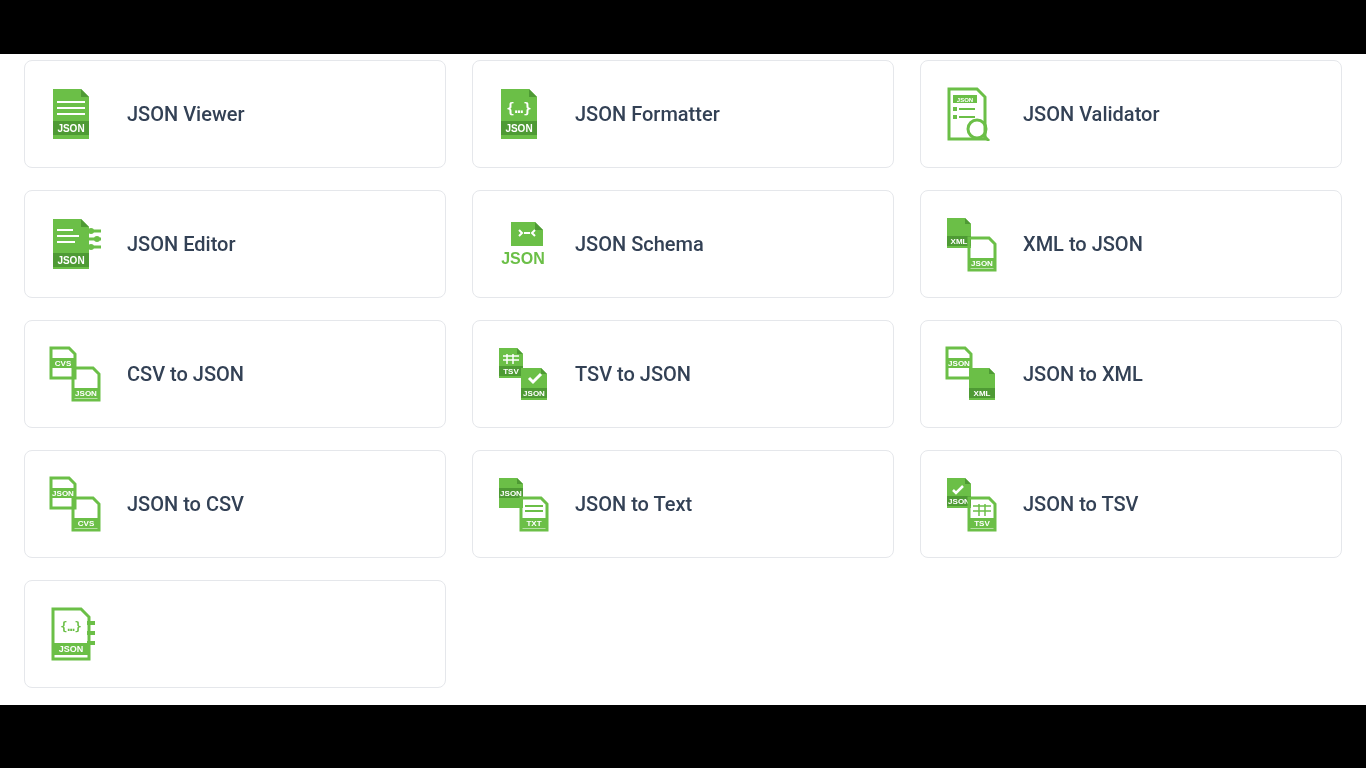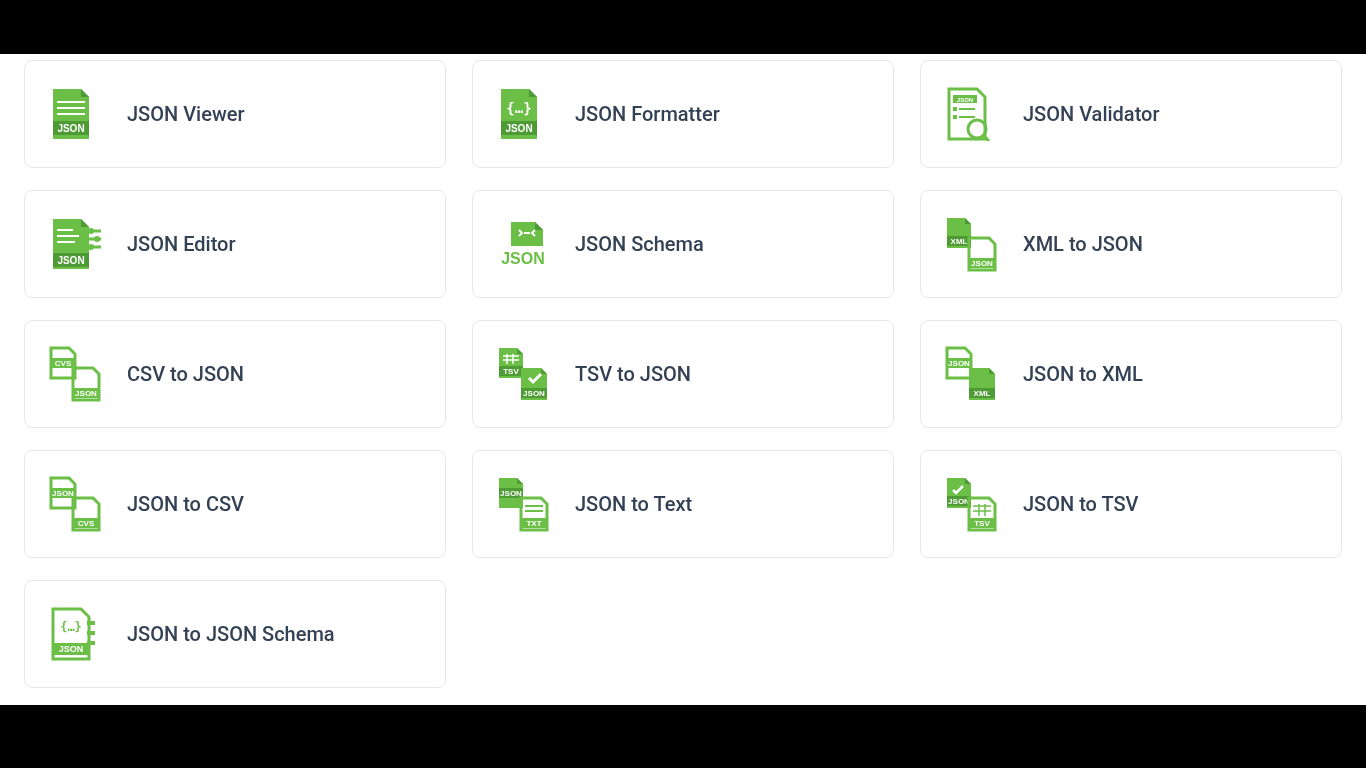--- a/index.html
+++ b/index.html
@@ -267,19 +267,18 @@
         <svg width="56" height="54" viewBox="0 0 56 54">
           <path d="M6 2 H34 L42 10 V52 H6 Z" fill="none" stroke="#6bbf47" stroke-width="3"></path>
           <text x="24" y="24" fill="#6bbf47" font-size="12" font-weight="700" text-anchor="middle" font-family="monospace">{…}</text>
           <rect x="6" y="36" width="36" height="12" fill="#6bbf47"></rect>
           <text x="24" y="45" fill="#fff" font-size="9" font-weight="800" text-anchor="middle" font-family="Arial">JSON</text>
           <rect x="40" y="14" width="8" height="4" fill="#6bbf47"></rect>
           <rect x="40" y="24" width="8" height="4" fill="#6bbf47"></rect>
           <rect x="40" y="34" width="8" height="4" fill="#6bbf47"></rect>
         </svg>
       </span>
-      <span class="card-label">JSON to JSON Schema</span>
     </div>
 
   </div>
 </div>
 
 <div class="bottombar"></div>
 
 </body></html>

